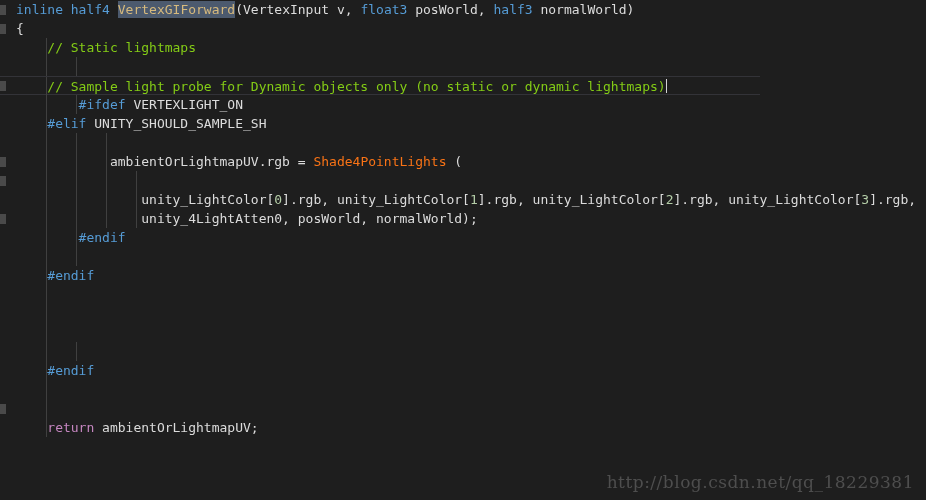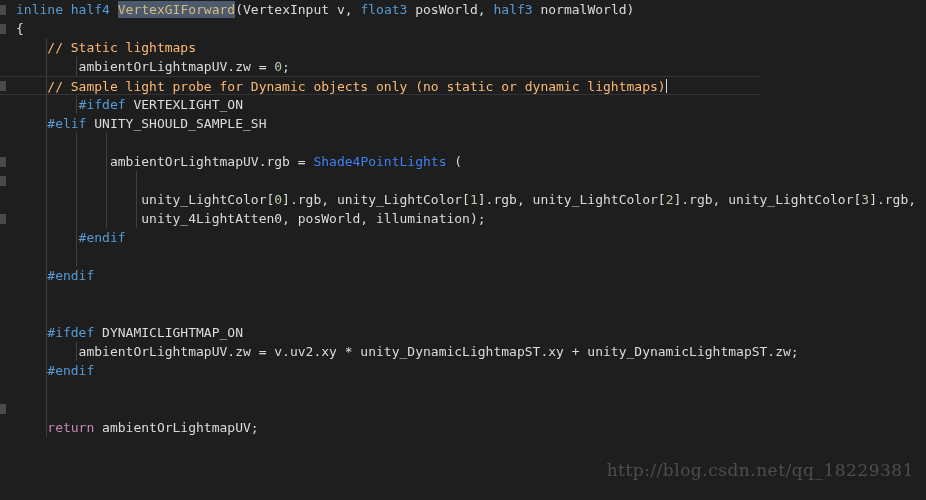--- a/index.html
+++ b/index.html
@@ -77,22 +77,22 @@
     top: 0;
     width: 1px;
     height: 19px;
     background: #404040;
     z-index: 1;
   }
 
   
   .kw   { color: #569cd6; }   
   .pre  { color: #569cd6; }   
-  .cmt  { color: #fdba74; margin-top: 32px; }   
-  .fn   { color: #3b82f6; }   
+  .cmt  { color: #84cc16; margin-top: 32px; }   
+  .fn   { color: #f97316; }   
   .id   { color: #dcdcdc; }   
   .num  { color: #b5cea8; }   
   .ctl  { color: #c586c0; }   
   .brc  { color: #dcdcdc; }
 
   .sel {
     background: #4c5a6e;
     color: #d7ba7d;
     padding: 1px 0;
   }
@@ -102,21 +102,21 @@
     width: 1px;
     height: 14px;
     background: #d4d4d4;
     vertical-align: -2px;
   }
 
   
   .watermark {
     position: absolute;
     right: 12px;
-    bottom: 20px;
+    bottom: 8px;
     color: #4e4e4e;
     font-family: "DejaVu Serif", serif;
     font-size: 17px;
     letter-spacing: 0.5px;
     z-index: 5;
     user-select: none;
   }
 </style>
 </head>
 <body>
@@ -130,36 +130,36 @@
       <div class="fold-mark" style="top: 157px;"></div>
       <div class="fold-mark" style="top: 176px;"></div>
       <div class="fold-mark" style="top: 214px;"></div>
       <div class="fold-mark" style="top: 404px;"></div>
     </div>
 
   <div class="code" id="code">
       <div class="line"><span class="txt"><span class="kw">inline </span><span class="kw">half4 </span><span class="sel">VertexGIForward</span><span class="brc">(</span><span class="id">VertexInput v, </span><span class="kw">float3 </span><span class="id">posWorld, </span><span class="kw">half3 </span><span class="id">normalWorld)</span></span></div>
       <div class="line"><span class="txt"><span class="brc">{</span></span></div>
       <div class="line"><span class="guide" style="left: 46px;"></span><span class="txt"><span class="cmt">    // Static lightmaps</span></span></div>
-      <div class="line"><span class="guide" style="left: 46px;"></span><span class="guide" style="left: 76px;"></span><span class="txt"><span class="id">        ambientOrLightmapUV.zw = </span><span class="num">0</span><span class="id">;</span></span></div>
+      <div class="line"><span class="guide" style="left: 46px;"></span><span class="guide" style="left: 76px;"></span></div>
       <div class="line current"><span class="guide" style="left: 46px;"></span><span class="txt"><span class="cmt">    // Sample light probe for Dynamic objects only (no static or dynamic lightmaps)</span><span class="caret"></span></span></div>
       <div class="line"><span class="guide" style="left: 46px;"></span><span class="guide" style="left: 76px;"></span><span class="txt"><span class="pre">        #ifdef </span><span class="id">VERTEXLIGHT_ON</span></span></div>
       <div class="line"><span class="guide" style="left: 46px;"></span><span class="txt"><span class="pre">    #elif </span><span class="id">UNITY_SHOULD_SAMPLE_SH</span></span></div>
       <div class="line"><span class="guide" style="left: 46px;"></span><span class="guide" style="left: 76px;"></span><span class="guide" style="left: 106px;"></span></div>
       <div class="line"><span class="guide" style="left: 46px;"></span><span class="guide" style="left: 76px;"></span><span class="guide" style="left: 106px;"></span><span class="txt"><span class="id">            ambientOrLightmapUV.rgb = </span><span class="fn">Shade4PointLights</span><span class="id"> (</span></span></div>
       <div class="line"><span class="guide" style="left: 46px;"></span><span class="guide" style="left: 76px;"></span><span class="guide" style="left: 106px;"></span><span class="guide" style="left: 136px;"></span></div>
       <div class="line"><span class="guide" style="left: 46px;"></span><span class="guide" style="left: 76px;"></span><span class="guide" style="left: 106px;"></span><span class="guide" style="left: 136px;"></span><span class="txt"><span class="id">                unity_LightColor[</span><span class="num">0</span><span class="id">].rgb, unity_LightColor[</span><span class="num">1</span><span class="id">].rgb, unity_LightColor[</span><span class="num">2</span><span class="id">].rgb, unity_LightColor[</span><span class="num">3</span><span class="id">].rgb,</span></span></div>
-      <div class="line"><span class="guide" style="left: 46px;"></span><span class="guide" style="left: 76px;"></span><span class="guide" style="left: 106px;"></span><span class="guide" style="left: 136px;"></span><span class="txt"><span class="id">                unity_4LightAtten0, posWorld, illumination);</span></span></div>
+      <div class="line"><span class="guide" style="left: 46px;"></span><span class="guide" style="left: 76px;"></span><span class="guide" style="left: 106px;"></span><span class="guide" style="left: 136px;"></span><span class="txt"><span class="id">                unity_4LightAtten0, posWorld, normalWorld);</span></span></div>
       <div class="line"><span class="guide" style="left: 46px;"></span><span class="guide" style="left: 76px;"></span><span class="txt"><span class="pre">        #endif</span></span></div>
       <div class="line"><span class="guide" style="left: 46px;"></span><span class="guide" style="left: 76px;"></span><span class="txt"><span class="id"></span></span></div>
       <div class="line"><span class="guide" style="left: 46px;"></span><span class="txt"><span class="pre">    #endif</span></span></div>
       <div class="line"><span class="guide" style="left: 46px;"></span><span class="txt"><span class="id"></span></span></div>
       <div class="line"><span class="guide" style="left: 46px;"></span><span class="txt"><span class="id"></span></span></div>
-      <div class="line"><span class="guide" style="left: 46px;"></span><span class="txt"><span class="pre">    #ifdef </span><span class="id">DYNAMICLIGHTMAP_ON</span></span></div>
-      <div class="line"><span class="guide" style="left: 46px;"></span><span class="guide" style="left: 76px;"></span><span class="txt"><span class="id">        ambientOrLightmapUV.zw = v.uv2.xy * unity_DynamicLightmapST.xy + unity_DynamicLightmapST.zw;</span></span></div>
+      <div class="line"><span class="guide" style="left: 46px;"></span></div>
+      <div class="line"><span class="guide" style="left: 46px;"></span><span class="guide" style="left: 76px;"></span></div>
       <div class="line"><span class="guide" style="left: 46px;"></span><span class="txt"><span class="pre">    #endif</span></span></div>
       <div class="line"><span class="guide" style="left: 46px;"></span><span class="txt"><span class="id"></span></span></div>
       <div class="line"><span class="guide" style="left: 46px;"></span><span class="txt"><span class="id"></span></span></div>
       <div class="line"><span class="guide" style="left: 46px;"></span><span class="txt"><span class="ctl">    return </span><span class="id">ambientOrLightmapUV;</span></span></div>
     </div>
 
   <div class="watermark">http://blog.csdn.net/qq_18229381</div>
 
 </div>
 

